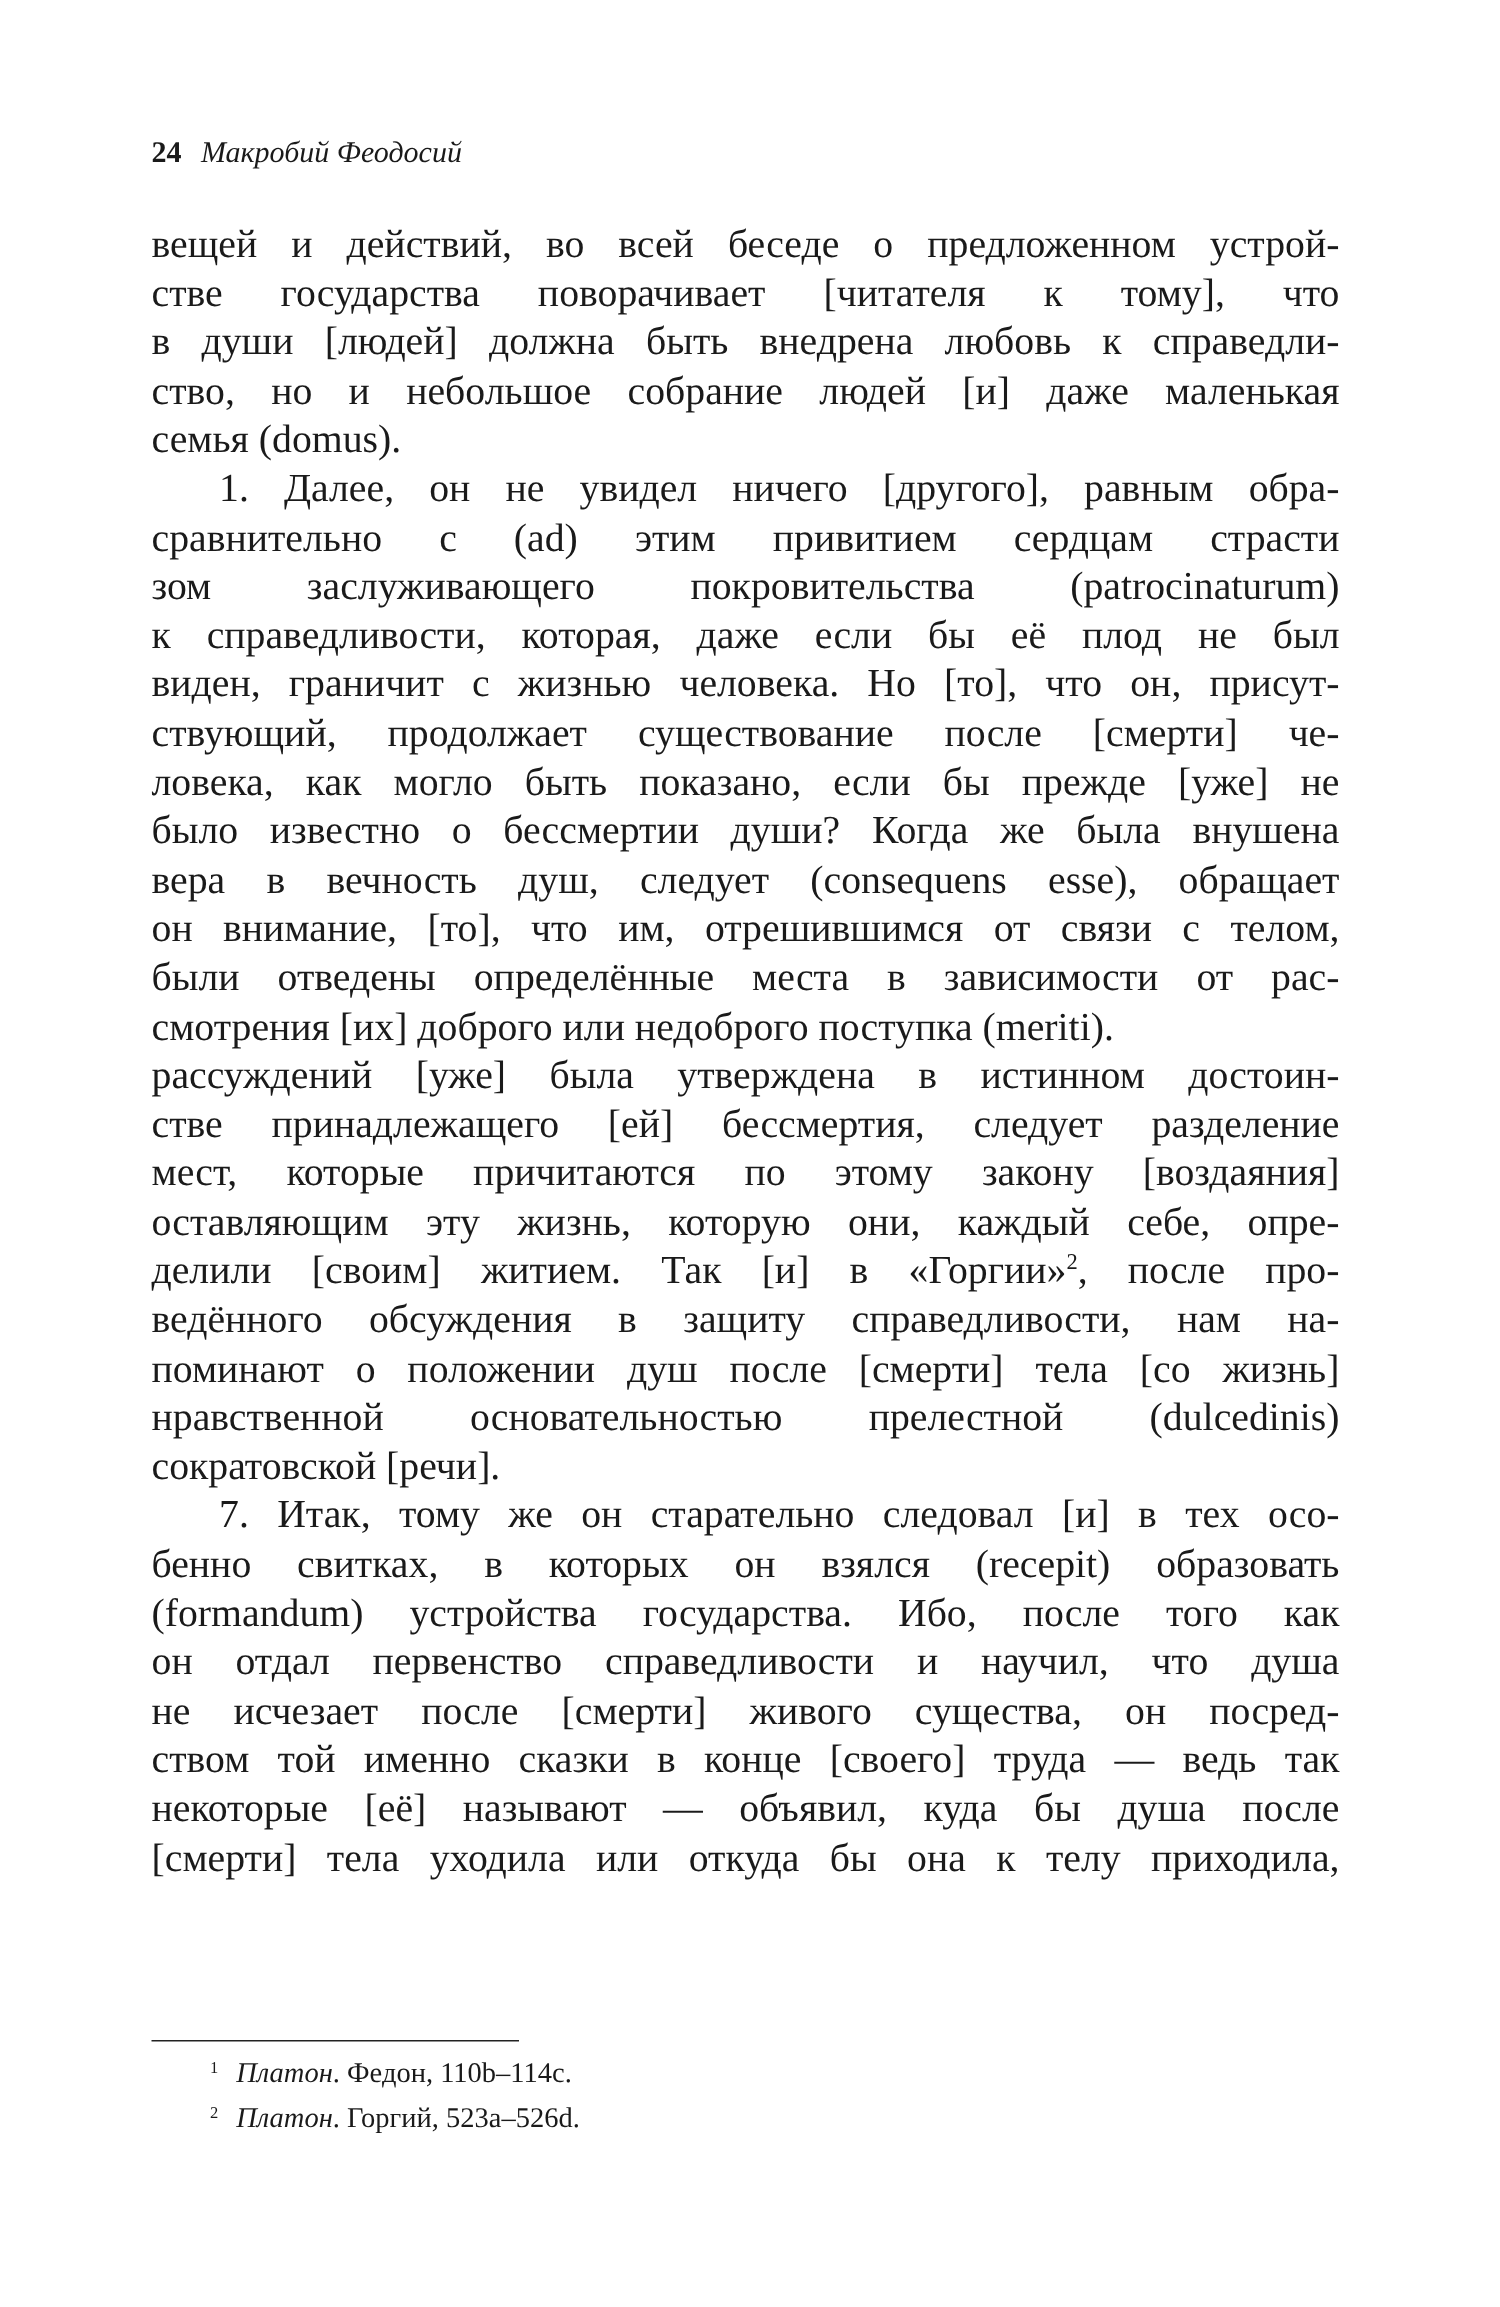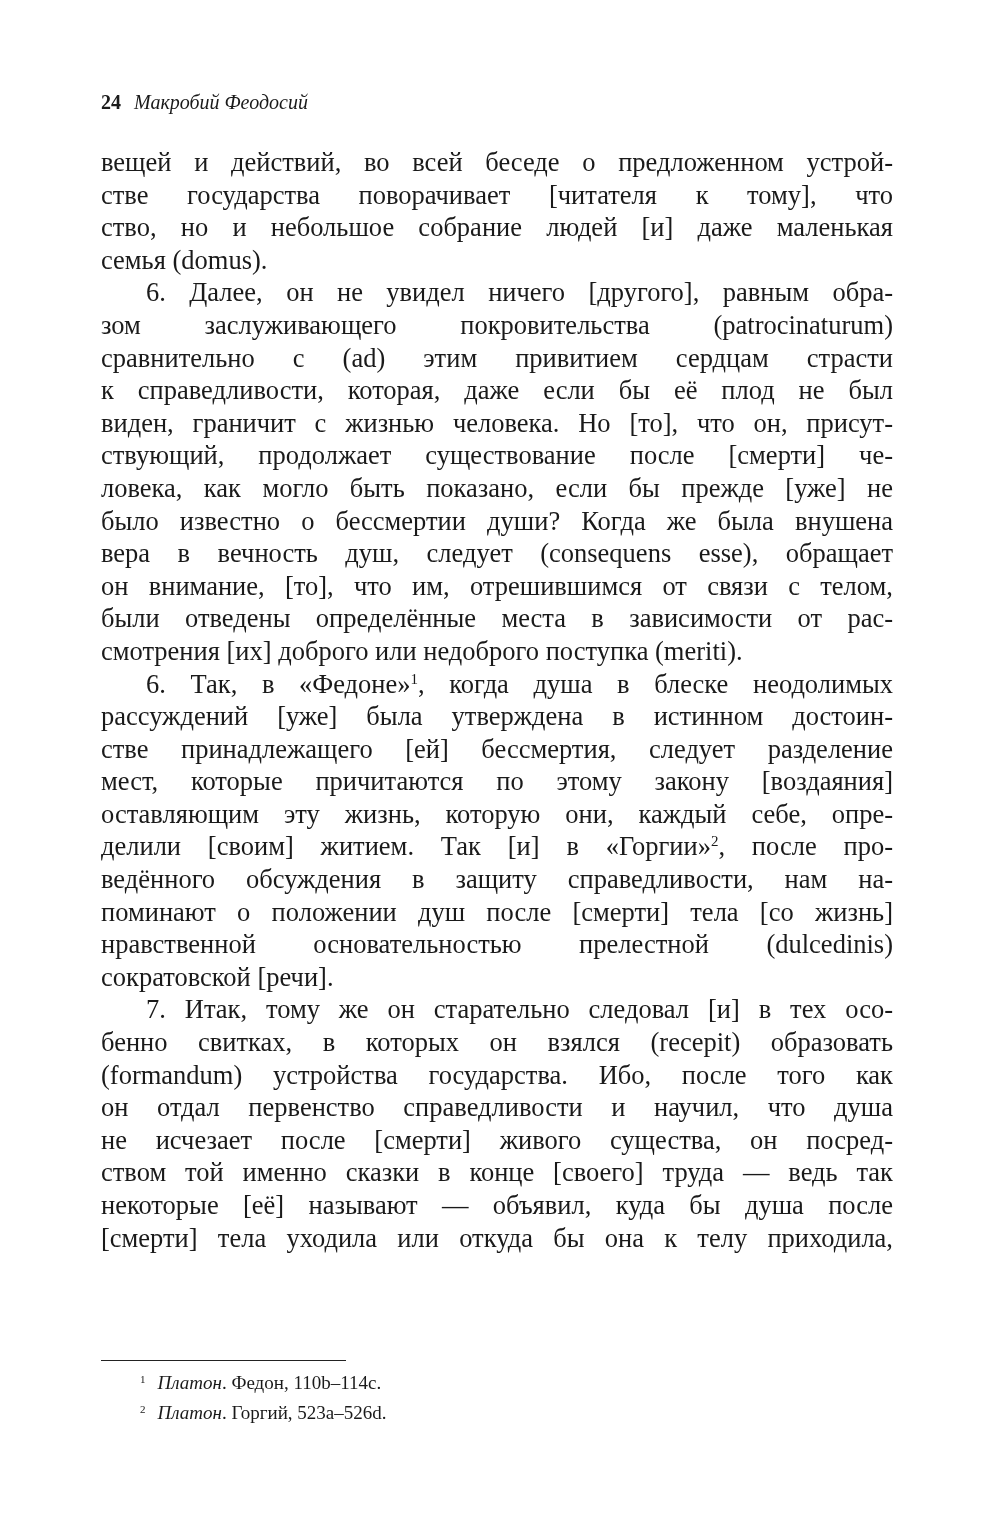--- a/index.html
+++ b/index.html
@@ -25,41 +25,41 @@
 <div class="header">
   <span class="num">24</span>
   <span class="title">Макробий Феодосий</span>
 </div>
 
 <div class="text">
 
   <div>
     <div class="line">вещей и действий, во всей беседе о предложенном устрой-</div>
     <div class="line">стве государства поворачивает [читателя к тому], что</div>
+    <div class="line">в души [людей] должна быть внедрена любовь к справедли-</div>
     <div class="line">ство, но и небольшое собрание людей [и] даже маленькая</div>
     <div class="line last">семья (domus).</div>
   </div>
 
   <div>
-    <div class="line indent">6. Далее, он не увидел ничего [другого], равным обра-</div>
+    <div class="line indent">1. Далее, он не увидел ничего [другого], равным обра-</div>
+    <div class="line">сравнительно с (ad) этим привитием сердцам страсти</div>
     <div class="line">зом заслуживающего покровительства (patrocinaturum)</div>
-    <div class="line">сравнительно с (ad) этим привитием сердцам страсти</div>
     <div class="line">к справедливости, которая, даже если бы её плод не был</div>
     <div class="line">виден, граничит с жизнью человека. Но [то], что он, присут-</div>
     <div class="line">ствующий, продолжает существование после [смерти] че-</div>
     <div class="line">ловека, как могло быть показано, если бы прежде [уже] не</div>
     <div class="line">было известно о бессмертии души? Когда же была внушена</div>
     <div class="line">вера в вечность душ, следует (consequens esse), обращает</div>
     <div class="line">он внимание, [то], что им, отрешившимся от связи с телом,</div>
     <div class="line">были отведены определённые места в зависимости от рас-</div>
     <div class="line last">смотрения [их] доброго или недоброго поступка (meriti).</div>
   </div>
 
   <div>
-    <div class="line indent">6. Так, в «Федоне»<sup>1</sup>, когда душа в блеске неодолимых</div>
     <div class="line">рассуждений [уже] была утверждена в истинном достоин-</div>
     <div class="line">стве принадлежащего [ей] бессмертия, следует разделение</div>
     <div class="line">мест, которые причитаются по этому закону [воздаяния]</div>
     <div class="line">оставляющим эту жизнь, которую они, каждый себе, опре-</div>
     <div class="line">делили [своим] житием. Так [и] в «Горгии»<sup>2</sup>, после про-</div>
     <div class="line">ведённого обсуждения в защиту справедливости, нам на-</div>
     <div class="line">поминают о положении душ после [смерти] тела [со жизнь]</div>
     <div class="line">нравственной основательностью прелестной (dulcedinis)</div>
     <div class="line last">сократовской [речи].</div>
   </div>

